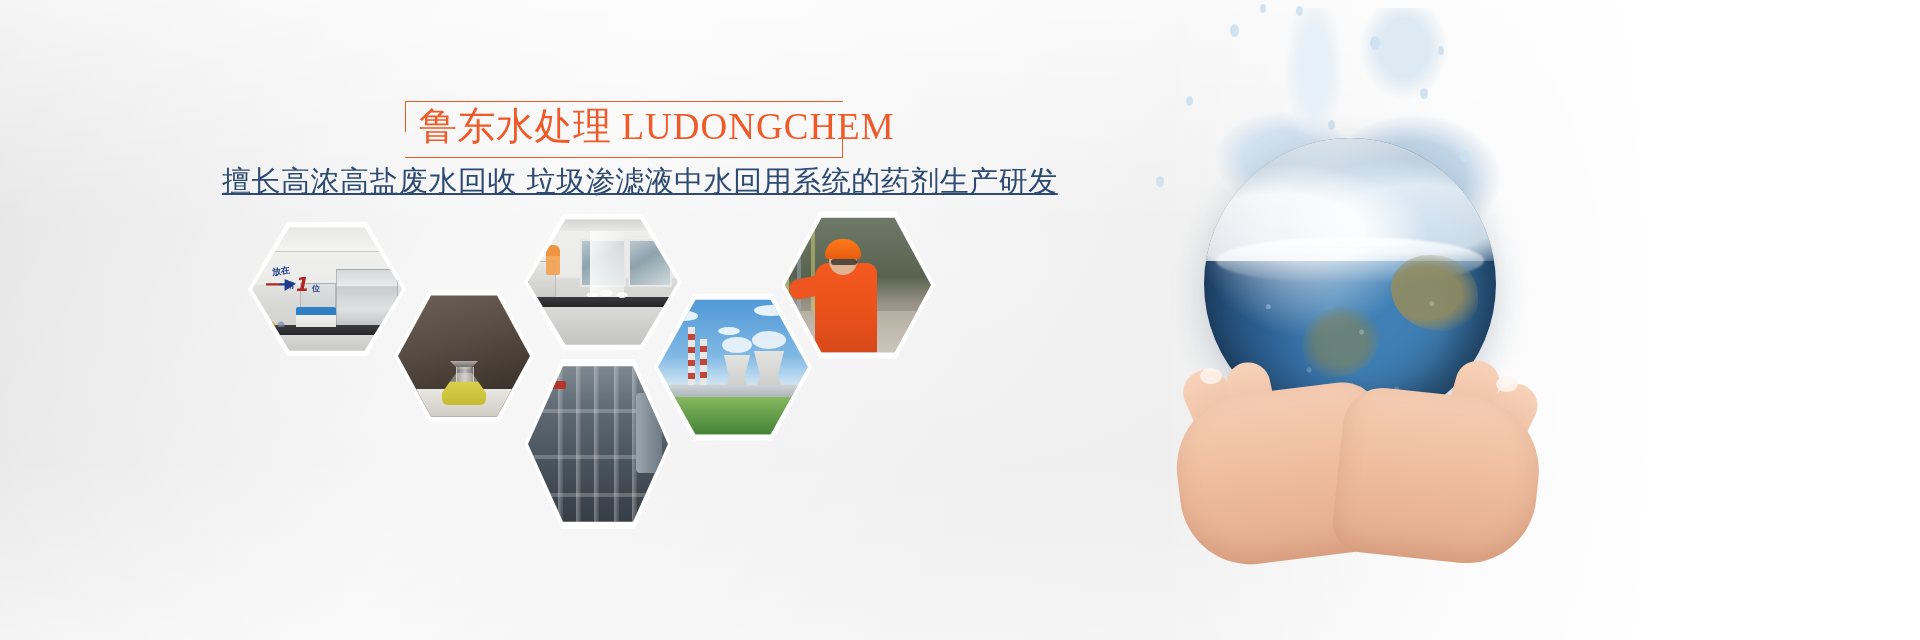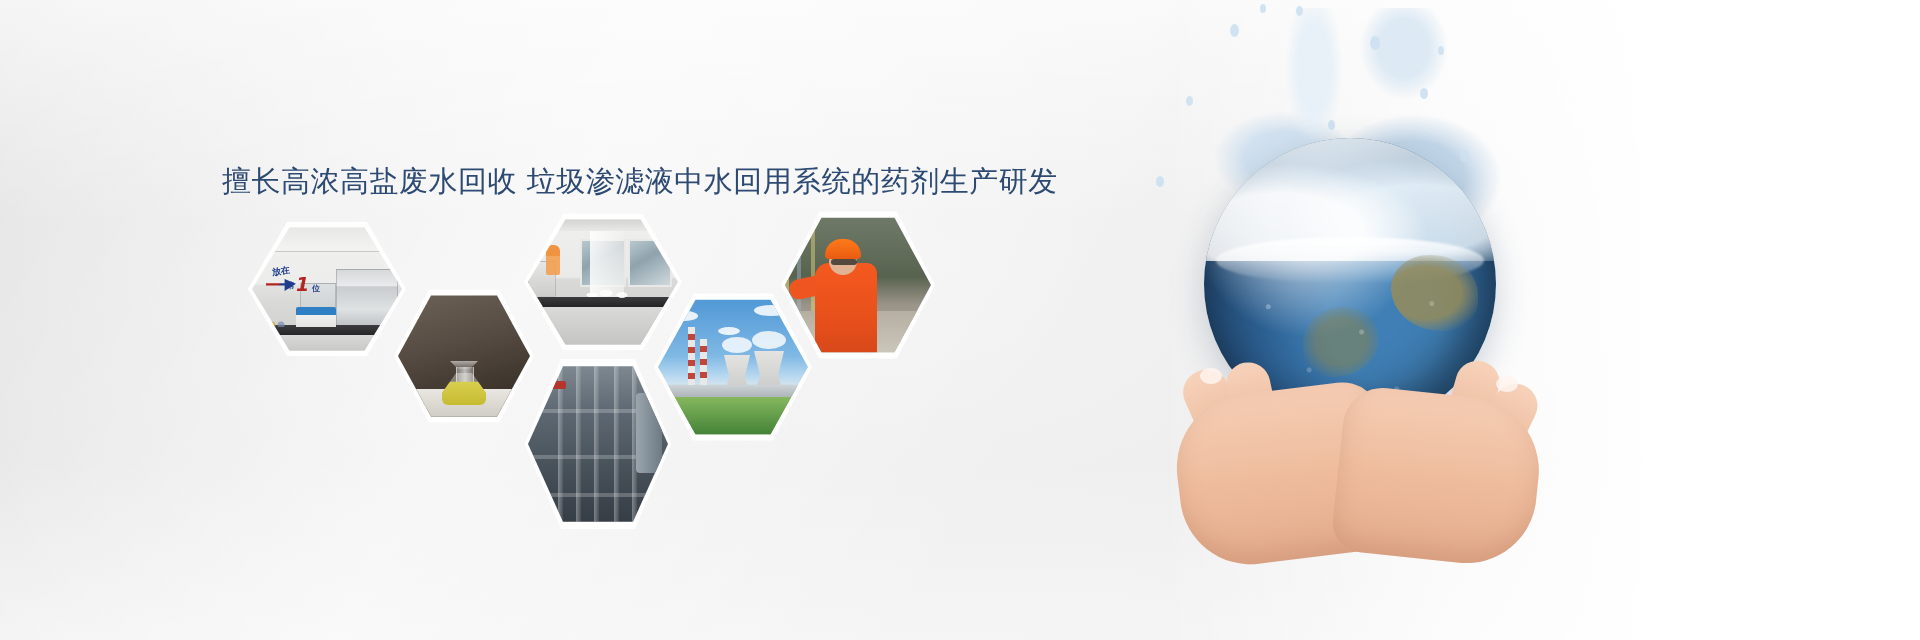--- a/index.html
+++ b/index.html
@@ -97,20 +97,21 @@
     top: 160px;
     width: 760px;
     height: 42px;
     line-height: 42px;
     color: #2d4a72;
     font-family: "DejaVu Sans", "Liberation Sans", sans-serif;
     font-size: 29px;
     font-weight: 300;
     letter-spacing: 0.5px;
     white-space: nowrap;
+    text-decoration: underline;
   }
 
   
   .hex-cluster {
     position: absolute;
     left: 240px;
     top: 215px;
     width: 720px;
     height: 320px;
   }
@@ -505,20 +506,29 @@
   }
 </style>
 </head>
 <body>
 
 <div class="banner">
 
   <div class="bg-sheen"></div>
   <div class="bg-right-white"></div>
 
+  <div class="title-block">
+    <span class="bracket bracket-tl"></span>
+    <span class="rule-top"></span>
+    <span class="rule-bottom"></span>
+    <span class="bracket bracket-br"></span>
+    <div class="title-text">
+      <span class="title-cn">鲁东水处理</span><span>&nbsp;</span><span class="title-en">LUDONGCHEM</span>
+    </div>
+  </div>
 
   <div class="subtitle">擅长高浓高盐废水回收  垃圾渗滤液中水回用系统的药剂生产研发</div>
 
   <div class="hex-cluster">
 
     <div class="hex-frame hx1" style="transform: scale(1.055);"></div>
     <div class="hex hx1">
       <div class="lab1 hex-inner">
         <div class="ceil"></div>
           <div class="wallline"></div>

